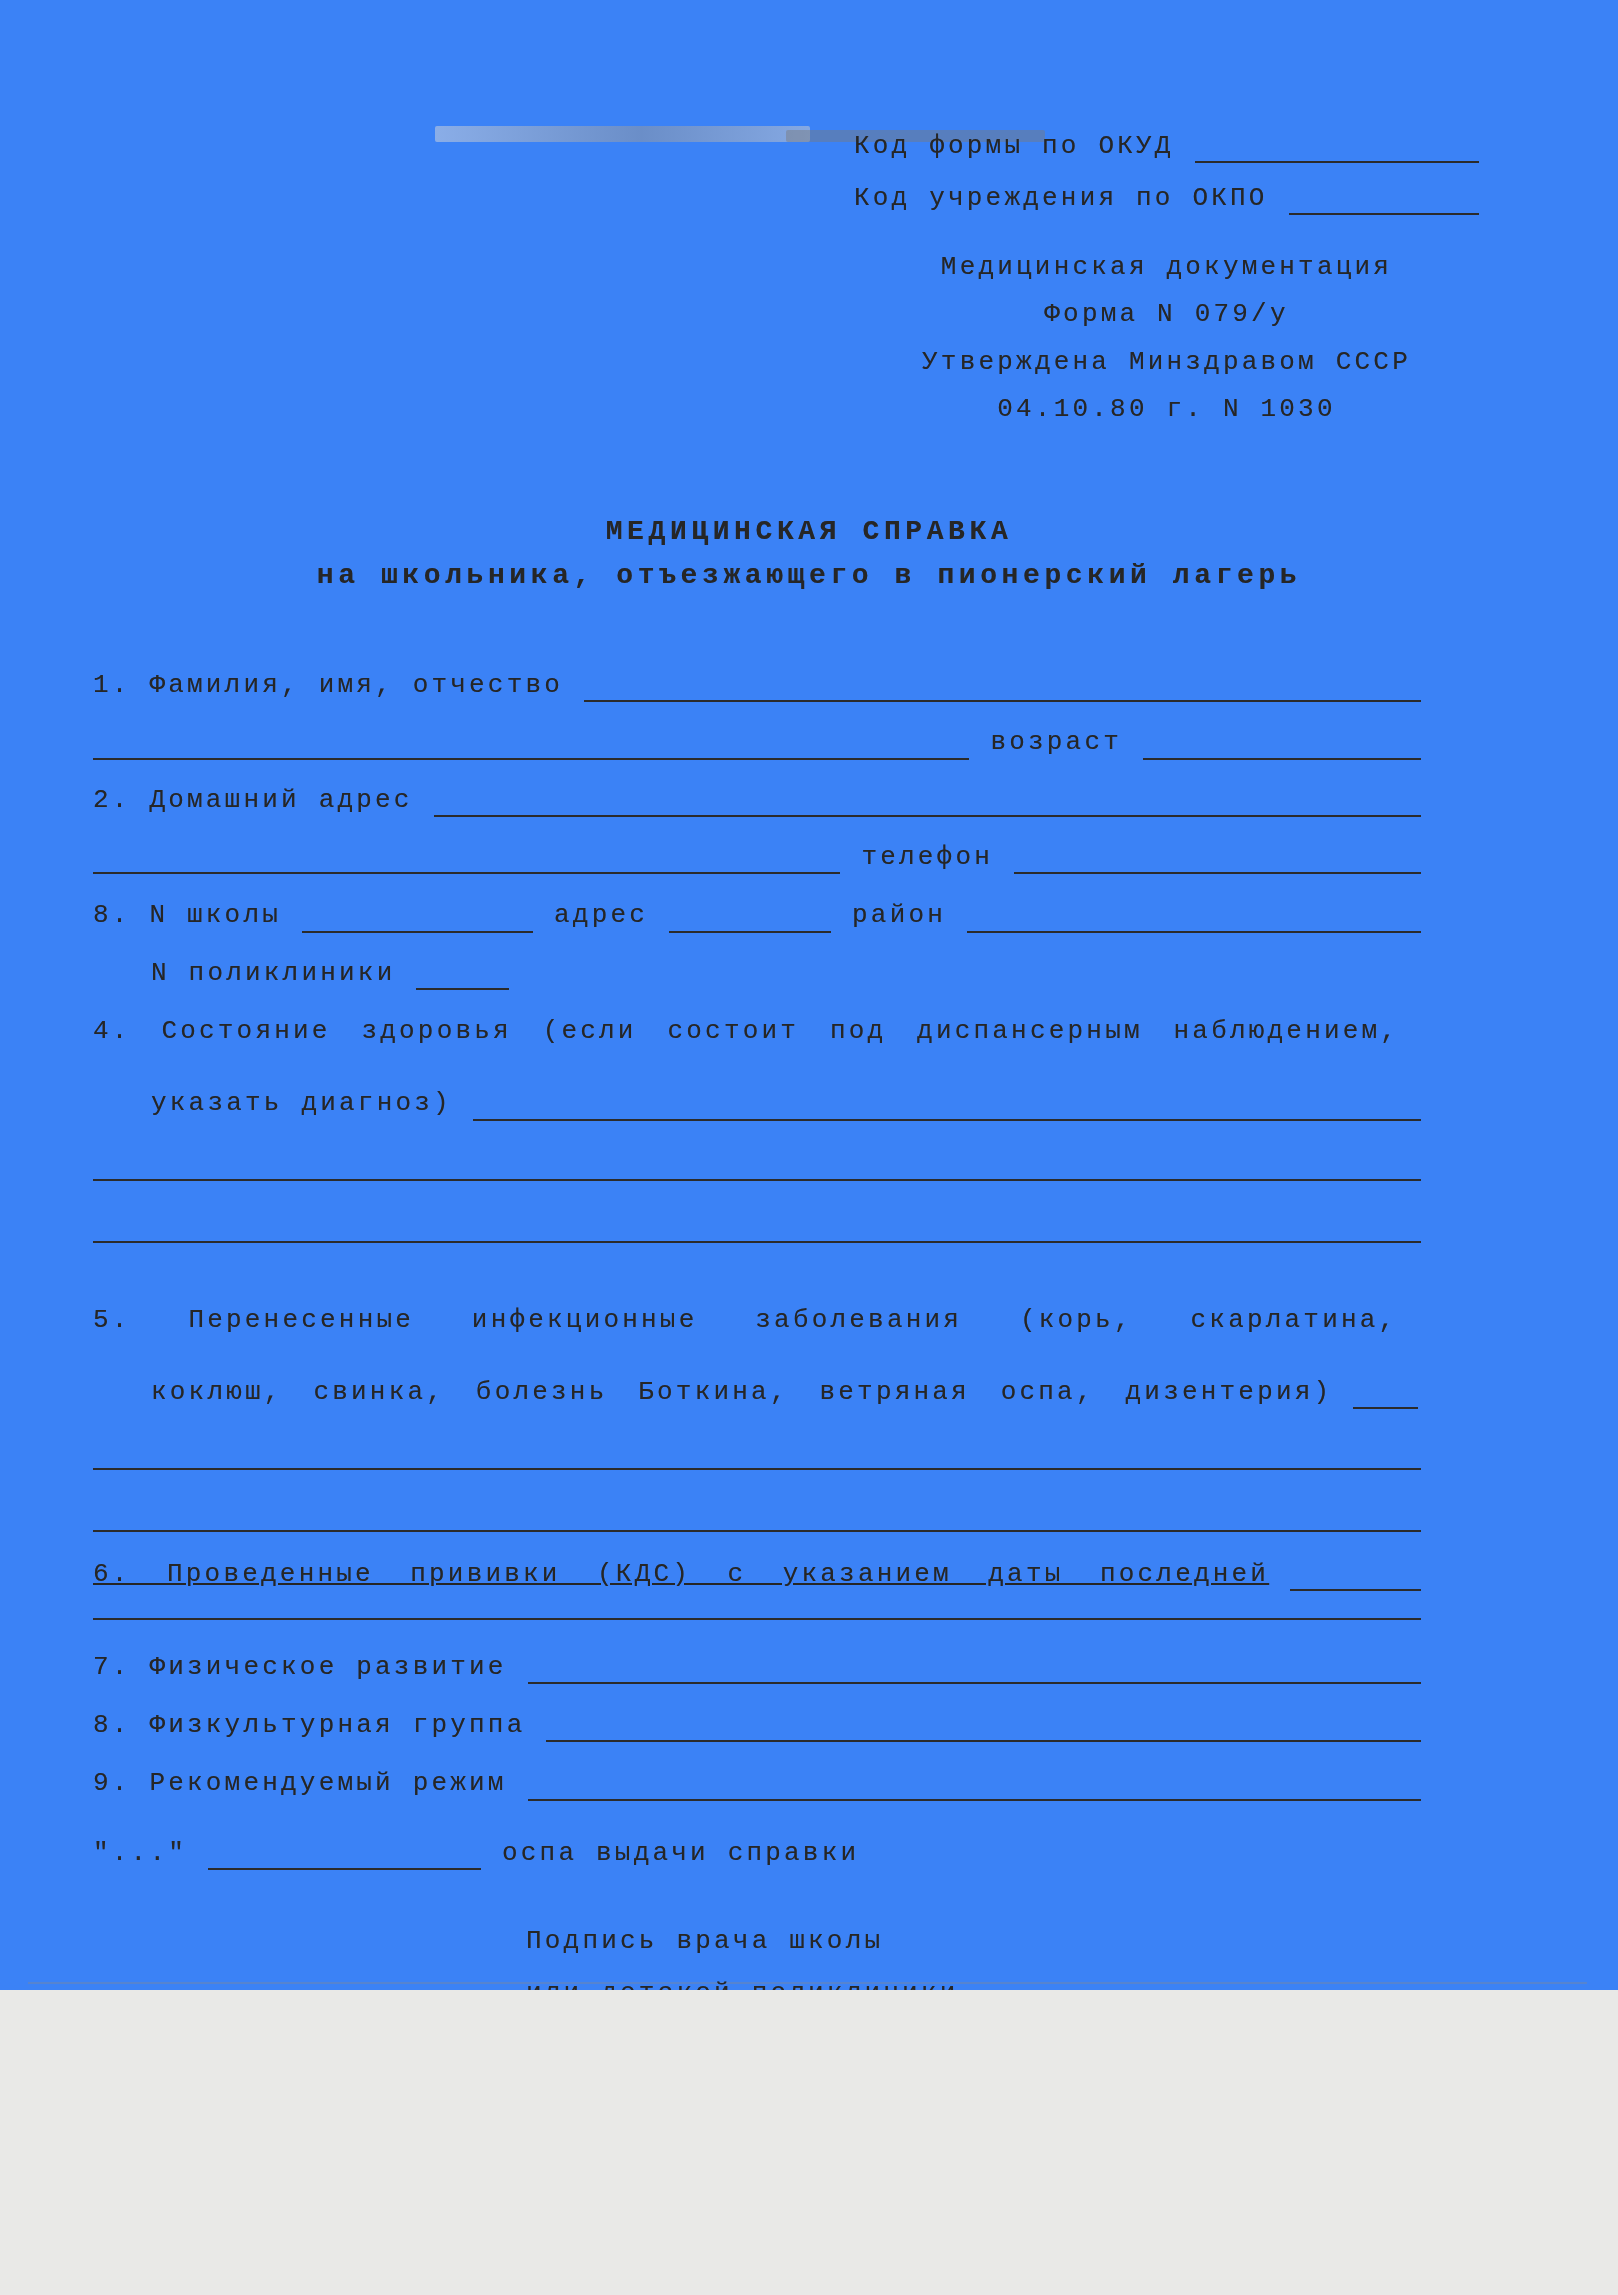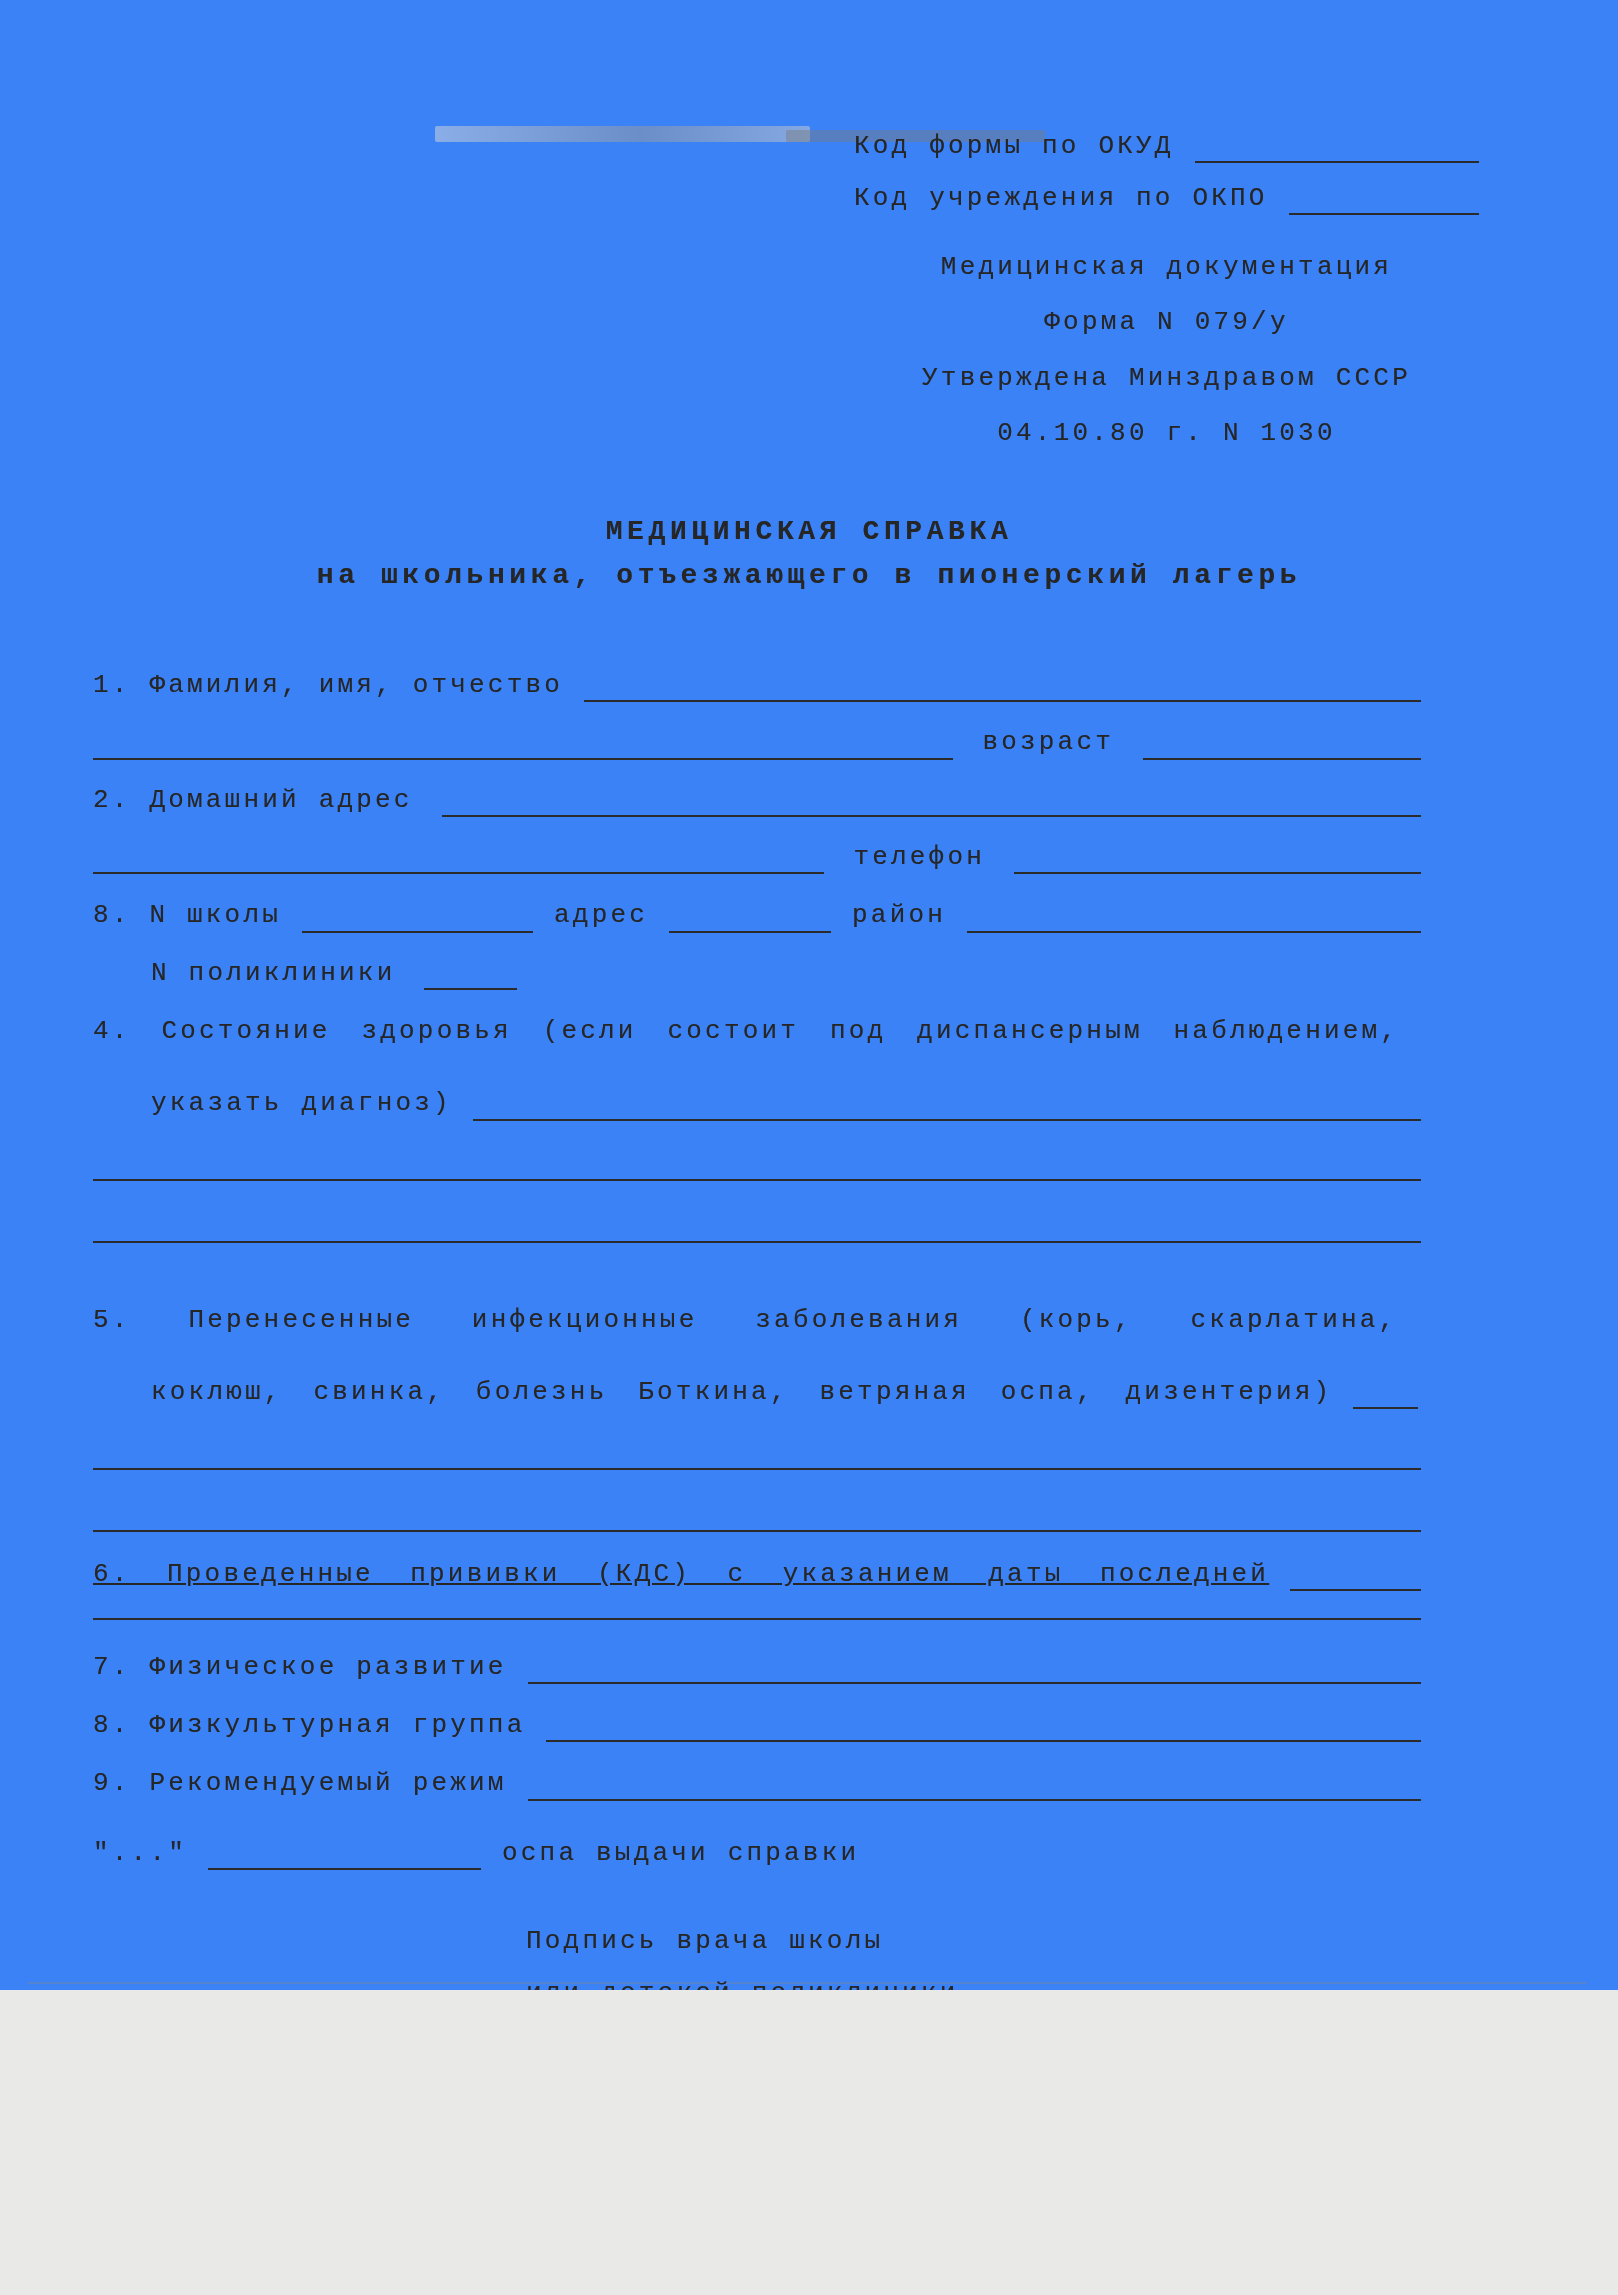--- a/index.html
+++ b/index.html
@@ -18,29 +18,29 @@
   .abs{position:absolute;}
   .row{display:flex;align-items:flex-end;white-space:nowrap;}
   .fill{flex:1 1 auto;border-bottom:2.3px solid #2b2b2b;min-width:18.5px;height:5.6px;}
   .blank{display:inline-block;border-bottom:2.3px solid #2b2b2b;height:5.6px;}
   .ml45{margin-left:21px;}
   .w140{width:65px;} .w200{width:93px;} .w350{width:162px;} .w500{width:231px;}
   .w590{width:273px;} .w600{width:278px;} .w850{width:393px;} .w880{width:407px;}
   .ctr{text-align:center;}
   .ind{padding-left:58px;}
   .ws26{word-spacing:12px;} .ws38{word-spacing:17.6px;text-decoration:underline;} .ws85{word-spacing:39px;}
-  .mt38{margin-top:17.6px;} .mt50{margin-top:23px;gap:8px;} .mt52{margin-top:24px;}
+  .mt38{margin-top:17.6px;} .mt50{margin-top:23px;} .mt52{margin-top:24px;}
   .mt55{margin-top:25.4px;} .mt65{margin-top:30px;} .mt82{margin-top:38px;}
   .mt118{margin-top:55px;} .mt120{margin-top:56px;} .mt130{margin-top:60px;}
   .codes{top:129px;left:854px;width:625px;}
   .ministry{top:250px;left:109px;width:631px;}
   .mrule{margin:68px auto 0;width:569px;border-bottom:2.3px solid #2b2b2b;height:0;}
   .mcaption{margin-top:6.5px;}
   .docinfo{top:250px;left:854px;width:625px;}
-  .docinfo div{margin-top:21px;}
+  .docinfo div{margin-top:13px;}
   .docinfo div:first-child{margin-top:0;}
   .title{top:514px;left:0;width:1618px;font-weight:bold;font-size:28px;letter-spacing:4.6px;}
   .title .t2{margin-top:7.4px;}
   .items{top:668px;left:93px;width:1328px;}
   .ulrow{height:5.6px;}
   .footer-date{top:1836px;left:93px;width:1328px;}
   .signature{top:1924px;left:526px;width:925px;}
   .sig-row{margin-top:17.6px;}
   .artifact{position:absolute;border-radius:1.9px;pointer-events:none;}
   .art1{left:435px;top:126px;width:375px;height:15.7px;

